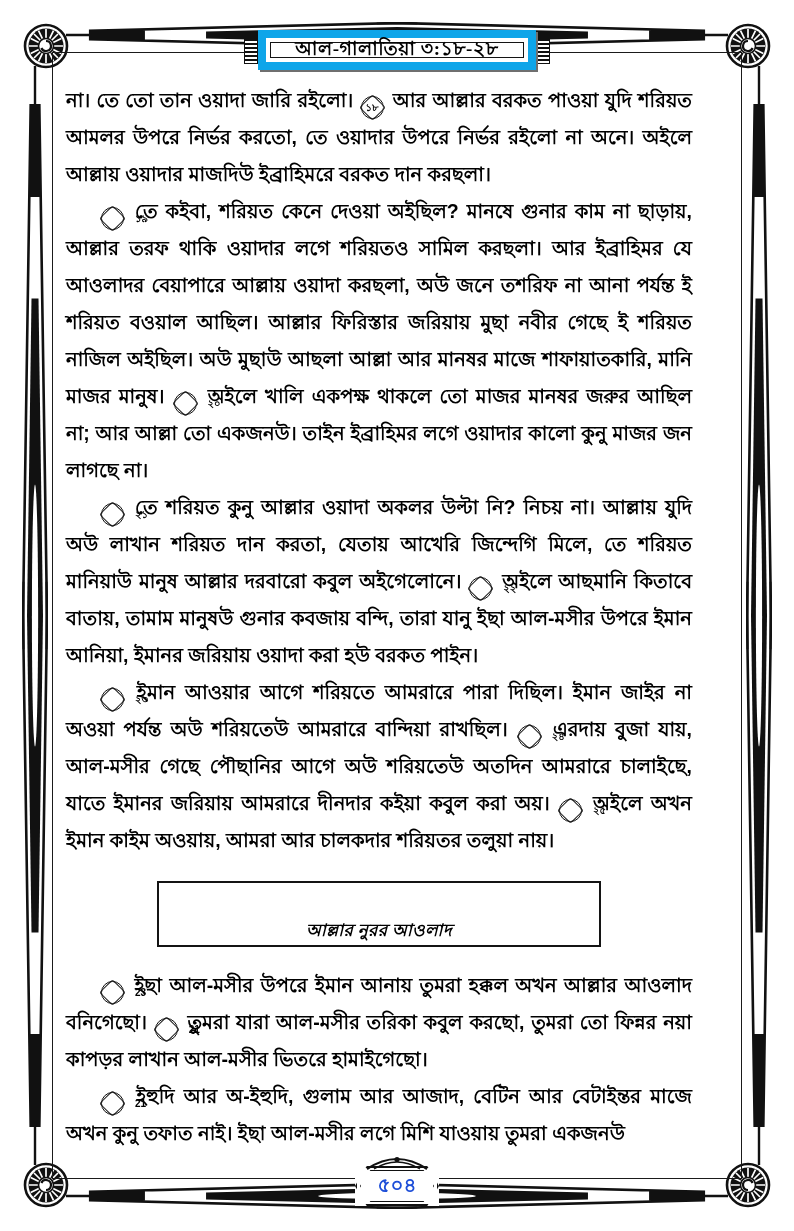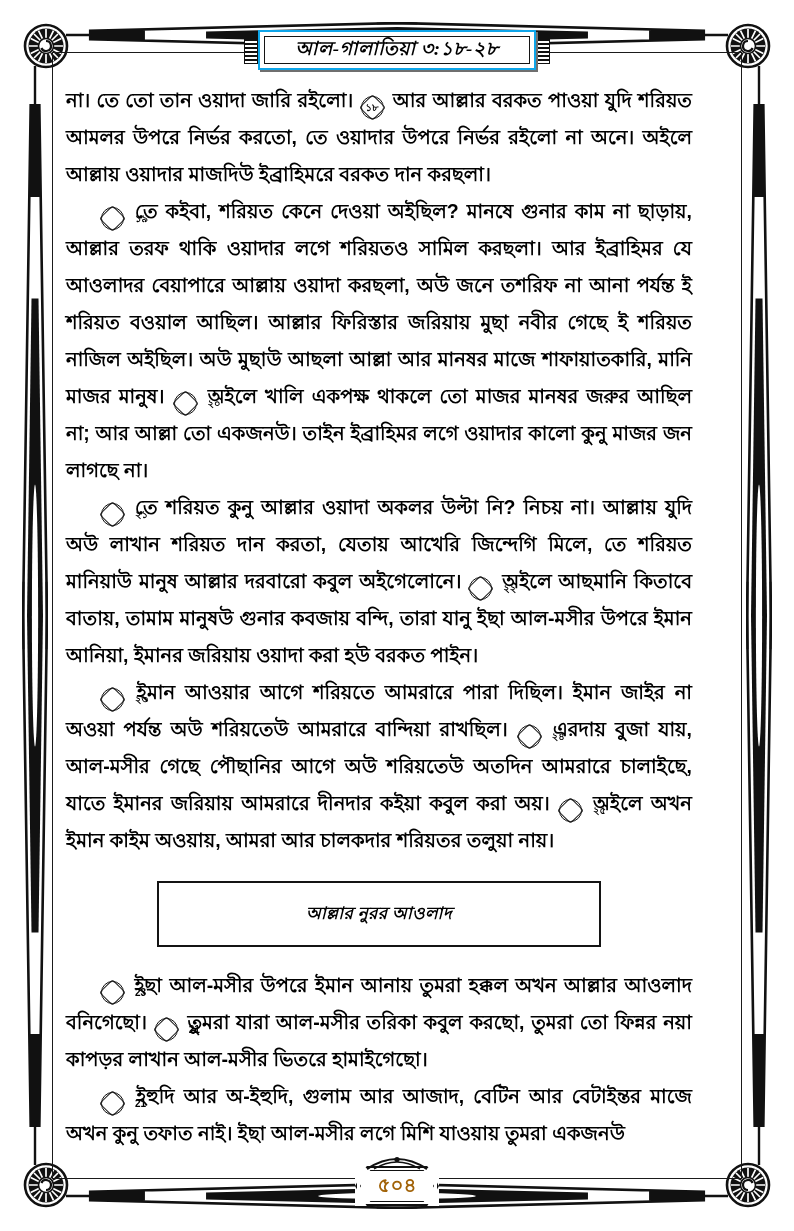--- a/index.html
+++ b/index.html
@@ -83,23 +83,22 @@
     left: 258px;
     top: 30px;
     width: 278px;
     height: 40px;
     z-index: 6;
   }
   .banner-outer {
     position: absolute;
     inset: 0;
     background: #ffffff;
-    border: 2px solid #0ea5e9;
+    border: 8px solid #0ea5e9;
     box-shadow: 2px 2px 0 #6f6f6f;
-    font-style: italic;
   }
   .banner-inner {
     position: absolute;
     left: 4px;
     top: 4px;
     right: 4px;
     bottom: 4px;
     border: 1px solid #141414;
     display: flex;
     align-items: center;
@@ -188,21 +187,21 @@
   }
 
   
   #section-box {
     margin: 22px auto 20px auto;
     width: 440px;
     height: 62px;
     border: 2px solid #141414;
     background: #ffffff;
     display: flex;
-    align-items: center;
+    align-items: flex-end;
     justify-content: center;
   }
   #section-heading {
     font-family: "Liberation Serif", "DejaVu Serif", serif;
     font-style: italic;
     font-weight: 700;
     font-size: 17px;
     color: #000;
     letter-spacing: 0.3px;
   }
@@ -242,21 +241,21 @@
     position: absolute;
     left: 5px; top: 4px; right: 5px; bottom: 4px;
     border: 1px solid #111;
     clip-path: polygon(14% 0, 86% 0, 100% 50%, 86% 100%, 14% 100%, 0 50%);
   }
   #page-number {
     position: relative;
     z-index: 3;
     font-size: 20px;
     font-weight: 700;
-    color: #a16207;
+    color: #1d4ed8;
     font-family: "Liberation Serif", "DejaVu Serif", serif;
   }
   
   .medallion-crown {
     position: absolute;
     left: 50%;
     top: -14px;
     transform: translateX(-50%);
     width: 70px;
     height: 18px;

